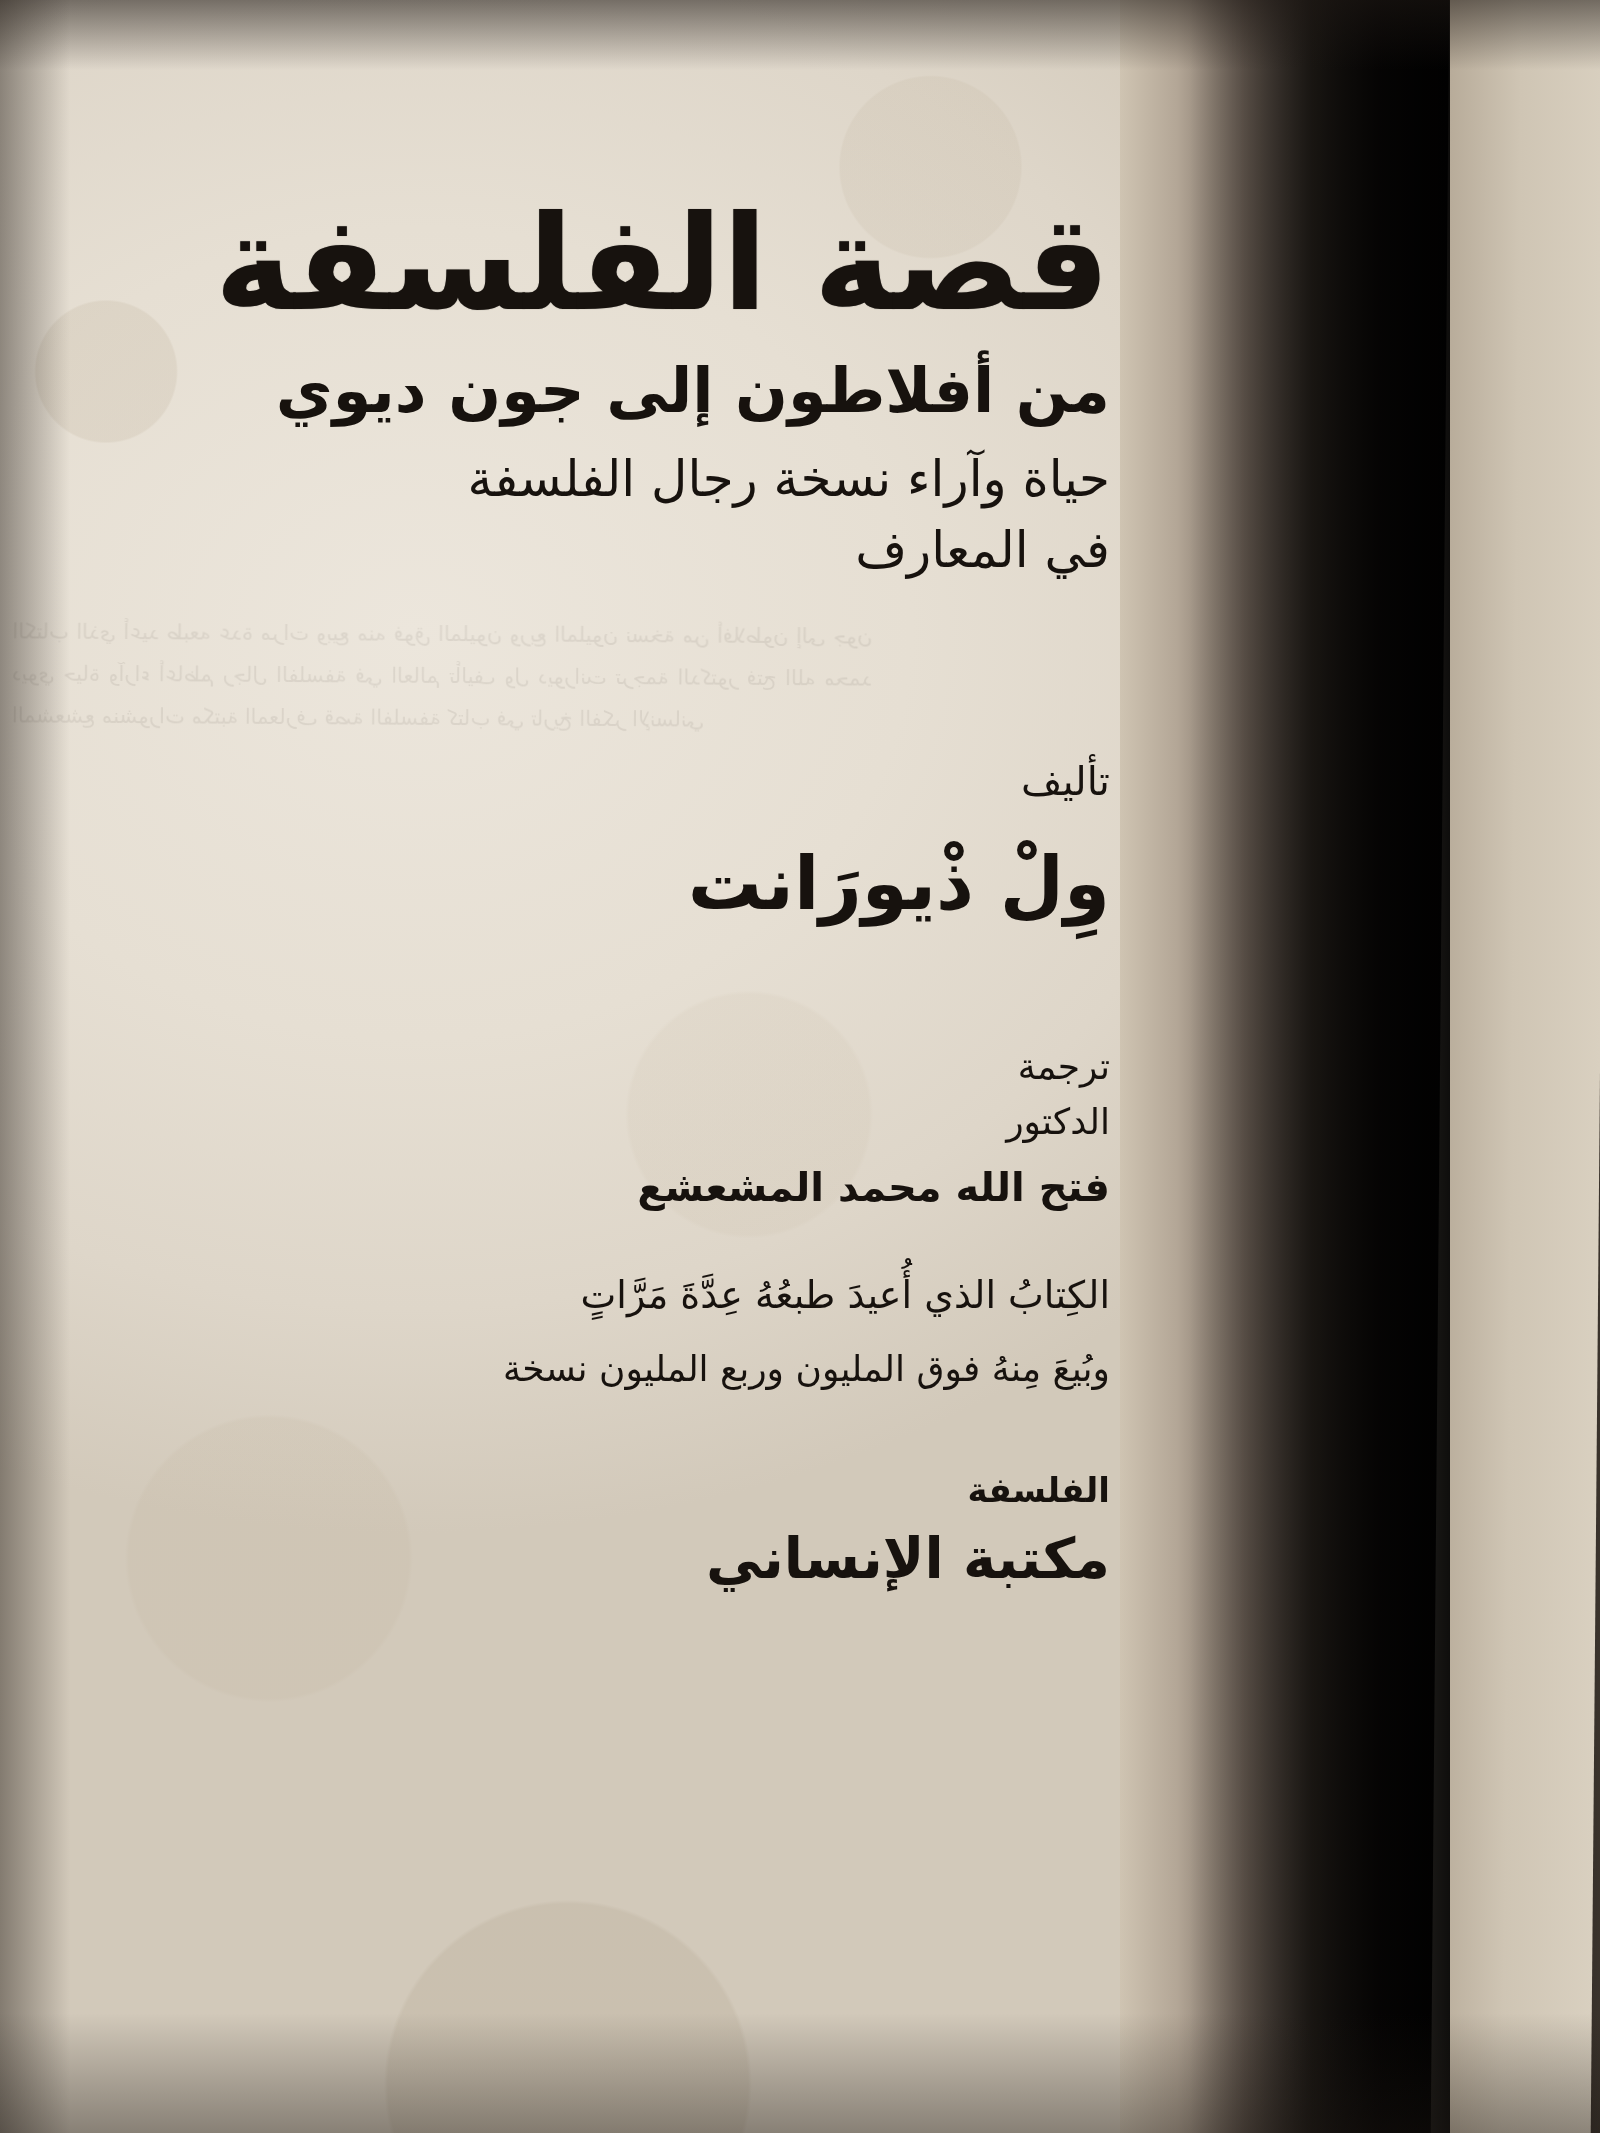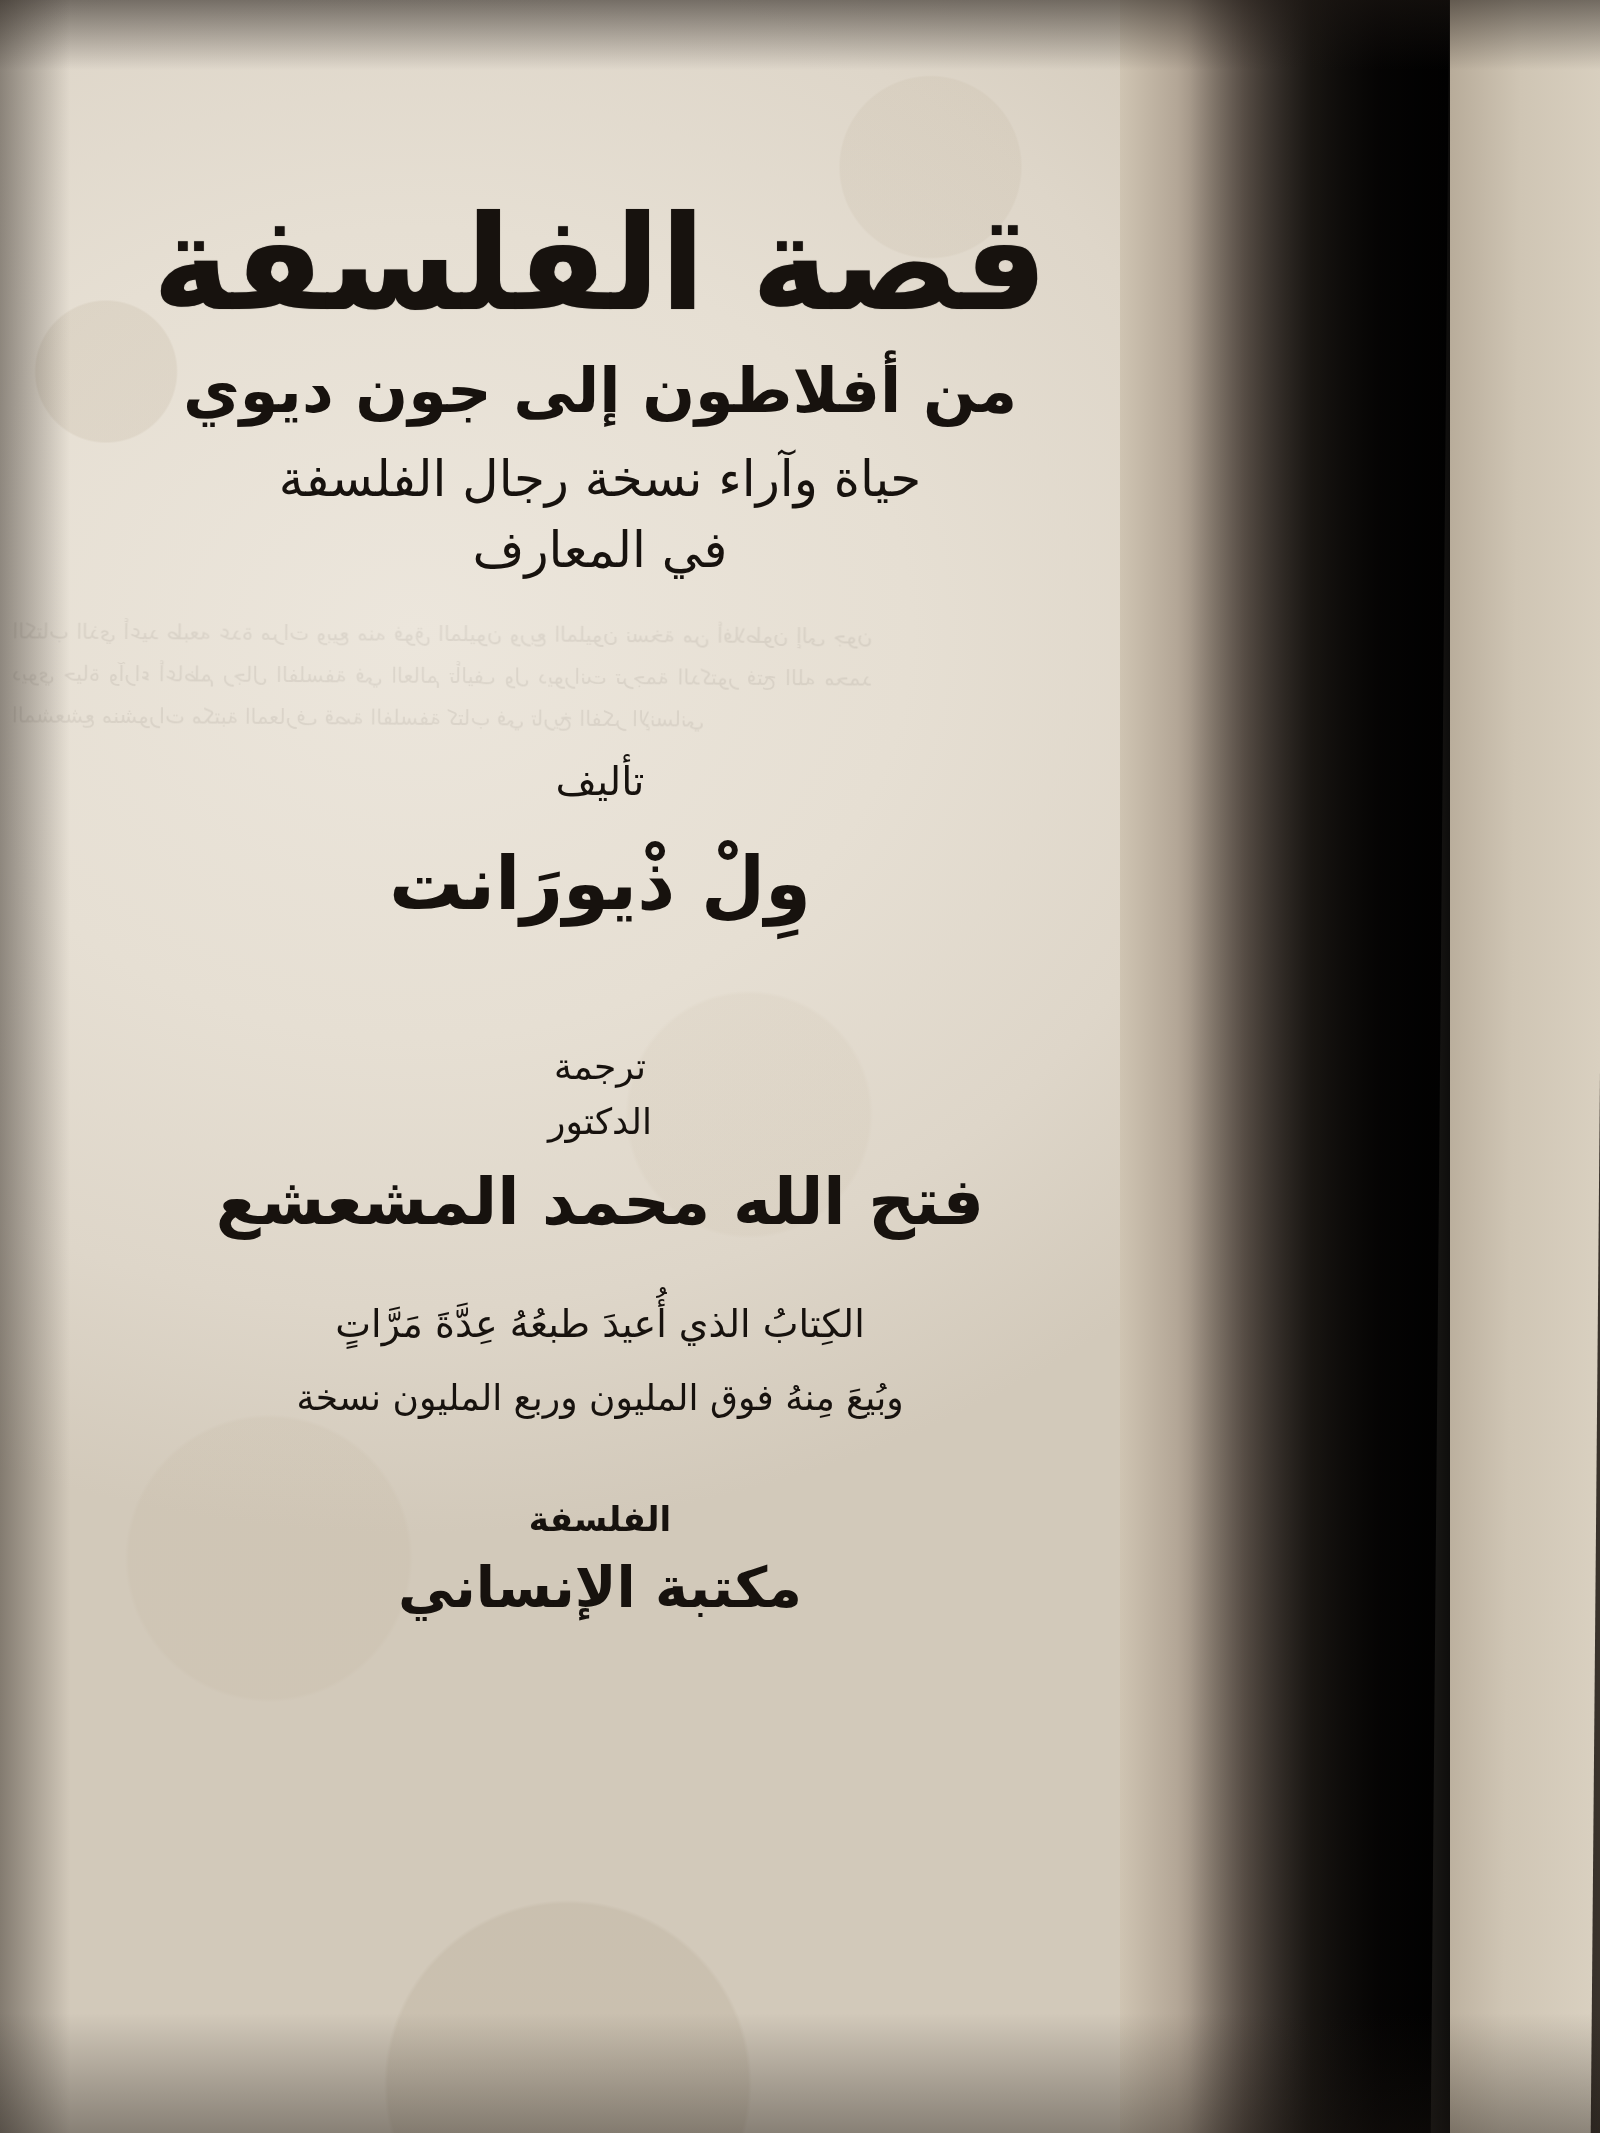--- a/index.html
+++ b/index.html
@@ -125,21 +125,21 @@
     pointer-events: none;
   }
 
   
   .content {
     position: absolute;
     left: 90px;
     top: 0;
     width: 1020px;
     height: 1548px;
-    text-align: center;
+    text-align: right;
     color: #17120e;
   }
 
   .line { display: block; white-space: nowrap; }
 
   .t-main {
     margin-top: 190px;
     font-family: "DejaVu Sans", sans-serif;
     font-size: 132px;
     font-weight: 700;
@@ -183,21 +183,21 @@
     font-size: 36px;
     font-weight: 500;
   }
   .t-doctor {
     margin-top: 14px;
     font-size: 36px;
     font-weight: 500;
   }
   .t-translator {
     margin-top: 22px;
-    font-size: 65px;
+    font-size: 40px;
     font-weight: 700;
   }
 
   .t-note1 {
     margin-top: 58px;
     font-size: 38px;
     font-weight: 500;
     line-height: 1.45;
   }
   .t-note2 {

